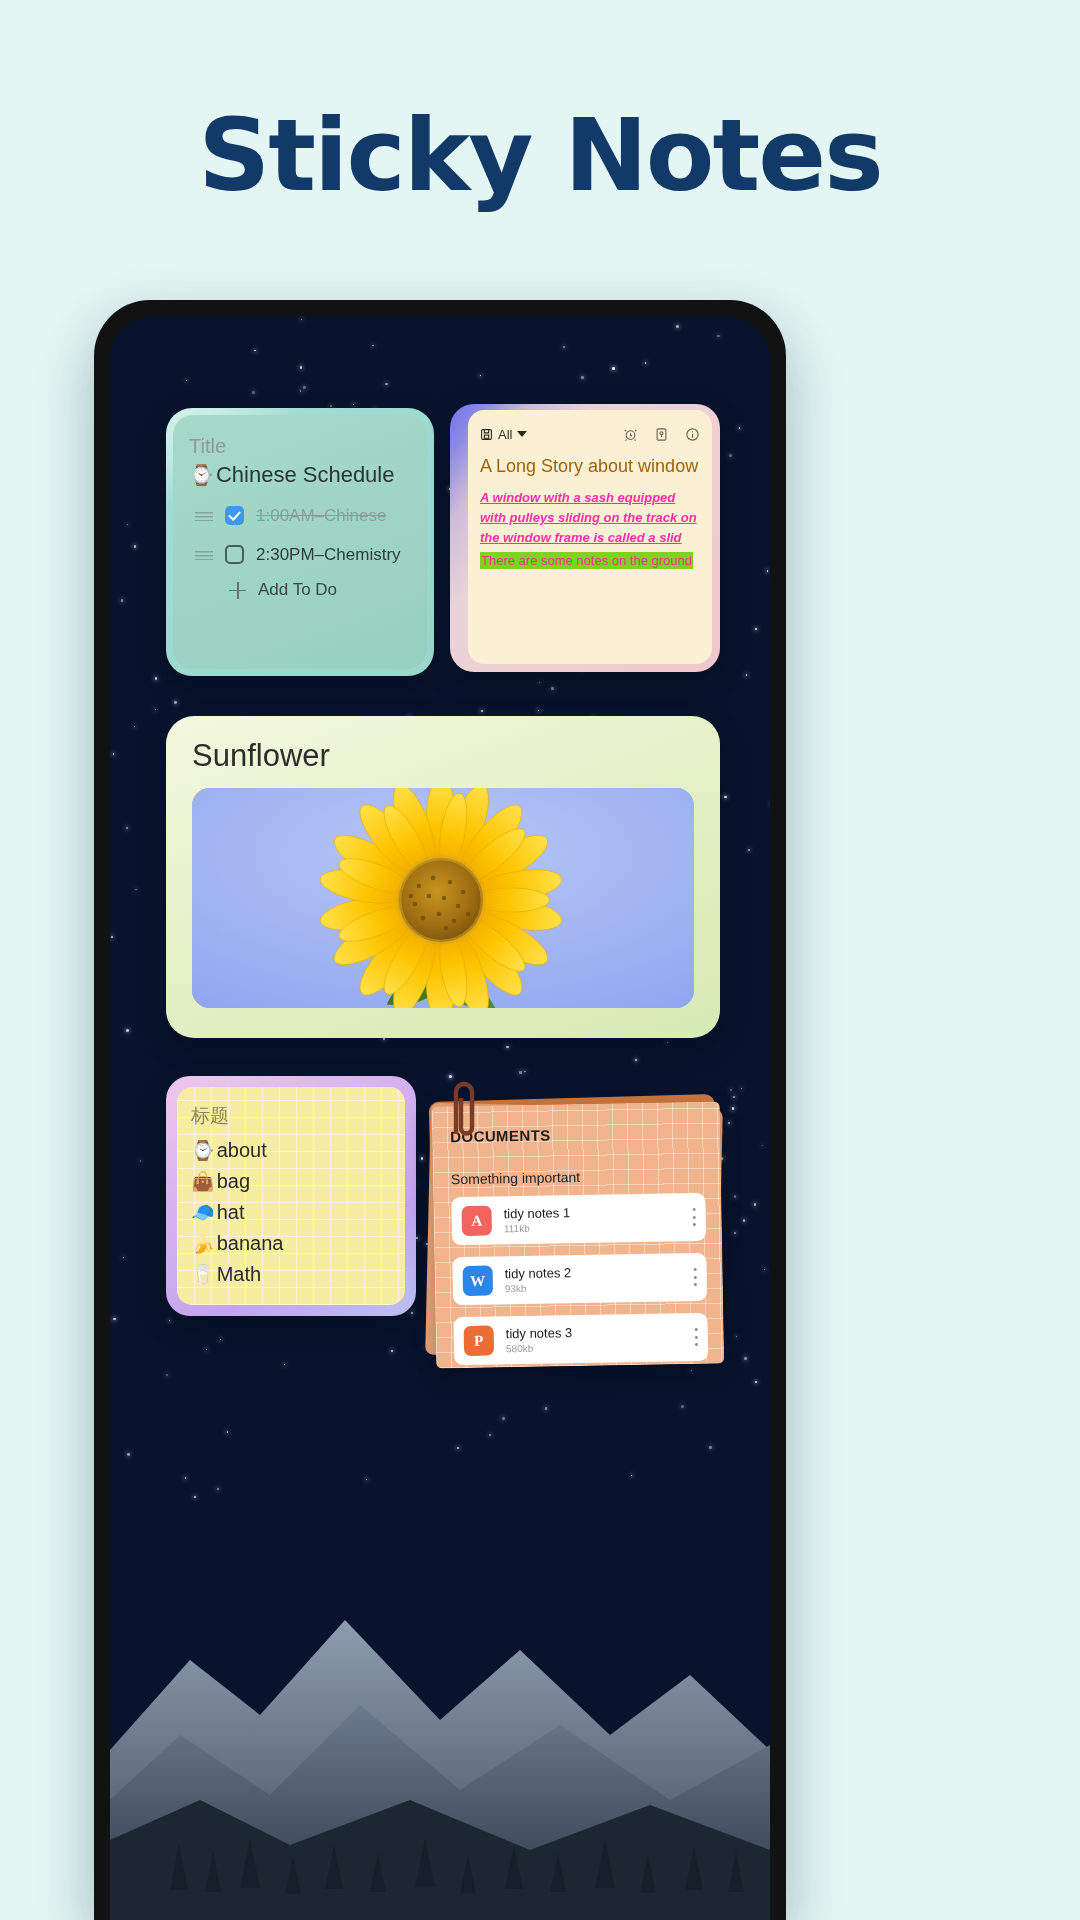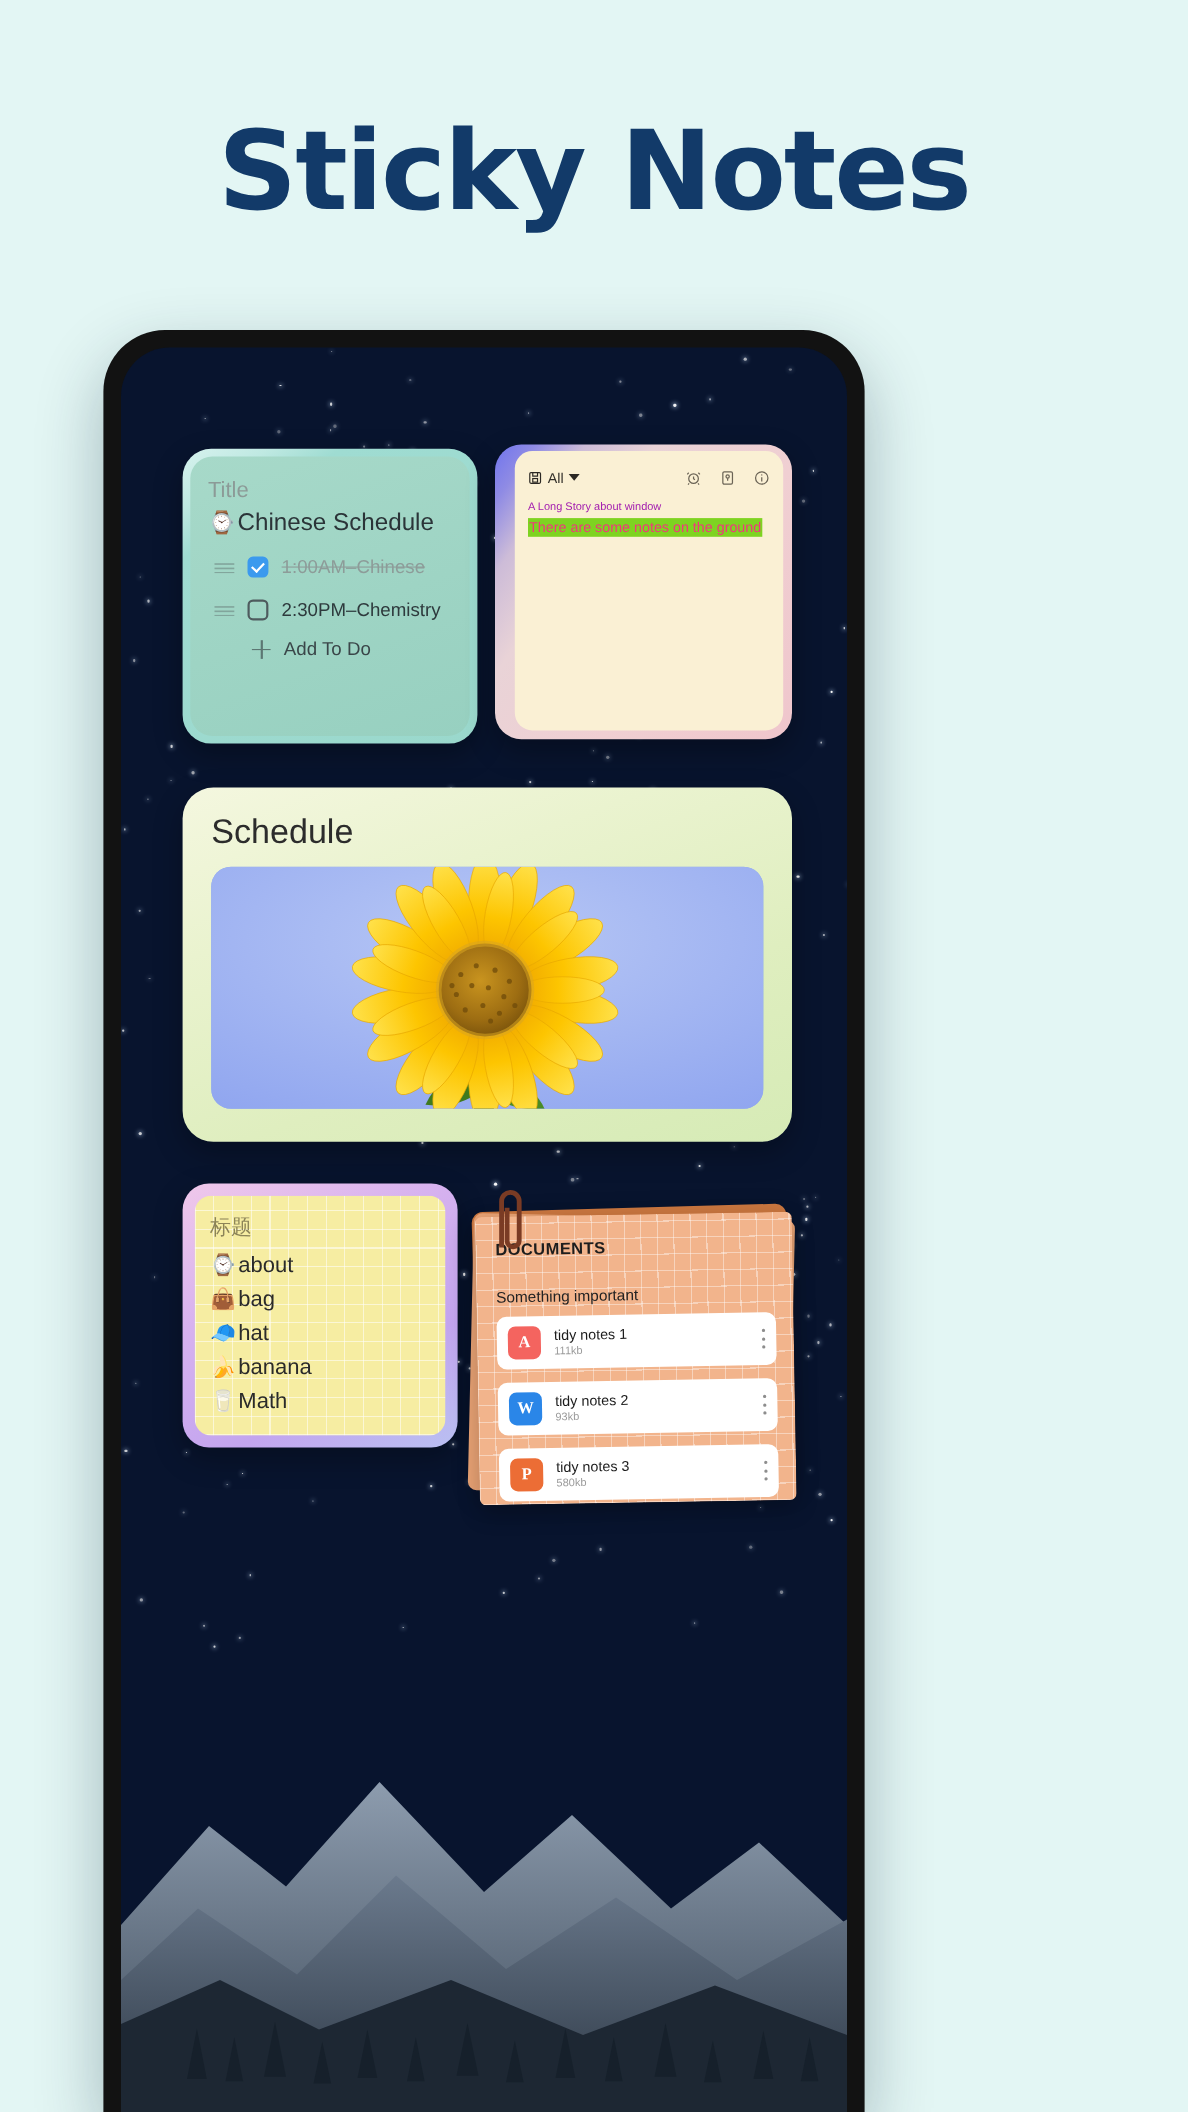--- a/index.html
+++ b/index.html
@@ -148,21 +148,21 @@
   .story-toolbar {
     display: flex; align-items: center; height: 20px; margin-bottom: 12px;
   }
   .tb-left { display: flex; align-items: center; gap: 5px; }
   .tb-all { font-size: 13px; color: #33302a; }
   .caret {
     width: 0; height: 0; border-left: 5px solid transparent;
     border-right: 5px solid transparent; border-top: 6px solid #2b2823;
   }
   .tb-right { margin-left: auto; display: flex; align-items: center; gap: 16px; }
-  .story-title { font-size: 10px; color: #a21caf; }
+  .story-title { font-size: 18px; color: #a16207; margin-bottom: 11px; }
   .story-hl-pink {
     display: inline; font-size: 13px; font-style: italic; font-weight: 700;
     color: #ff2ea6; text-decoration: underline; line-height: 20px;
   }
   .story-hl-green {
     display: inline-block; font-size: 13px; color: #f0387c;
     background: #7ed321; line-height: 17px; padding: 0 1px; margin-top: 4px;
   }
 
   
@@ -585,27 +585,30 @@
               <circle cx="12" cy="12" r="9"></circle>
                 <path d="M12 11v6"></path>
                 <circle cx="12" cy="7.6" r="1" fill="#6b6456" stroke="none"></circle>
             </svg>
           </div>
         </div>
 
         <div class="story-title">A Long Story about window</div>
 
         <div>
+          <span class="story-hl-pink">A window with a sash equipped with pulleys sliding on the track on the window frame is called a slid</span>
+        </div>
+        <div>
           <span class="story-hl-green">There are some notes on the ground</span>
         </div>
       </div>
     </div>
 
     <div class="note" id="note-sunflower">
-      <div class="sf-title">Schedule</div>
+      <div class="sf-title">Sunflower</div>
       <div class="sf-photo">
         <svg viewBox="0 0 500 220" preserveAspectRatio="xMidYMid slice" width="100%" height="100%">
           <defs>
             <radialGradient id="sky" cx="50%" cy="30%" r="90%">
               <stop offset="0%" stop-color="#b7c7f5"></stop>
                 <stop offset="100%" stop-color="#8ea4ef"></stop>
             </radialGradient>
             <radialGradient id="disc" cx="45%" cy="40%" r="60%">
               <stop offset="0%" stop-color="#c9941f"></stop>
                 <stop offset="70%" stop-color="#9d6d12"></stop>

